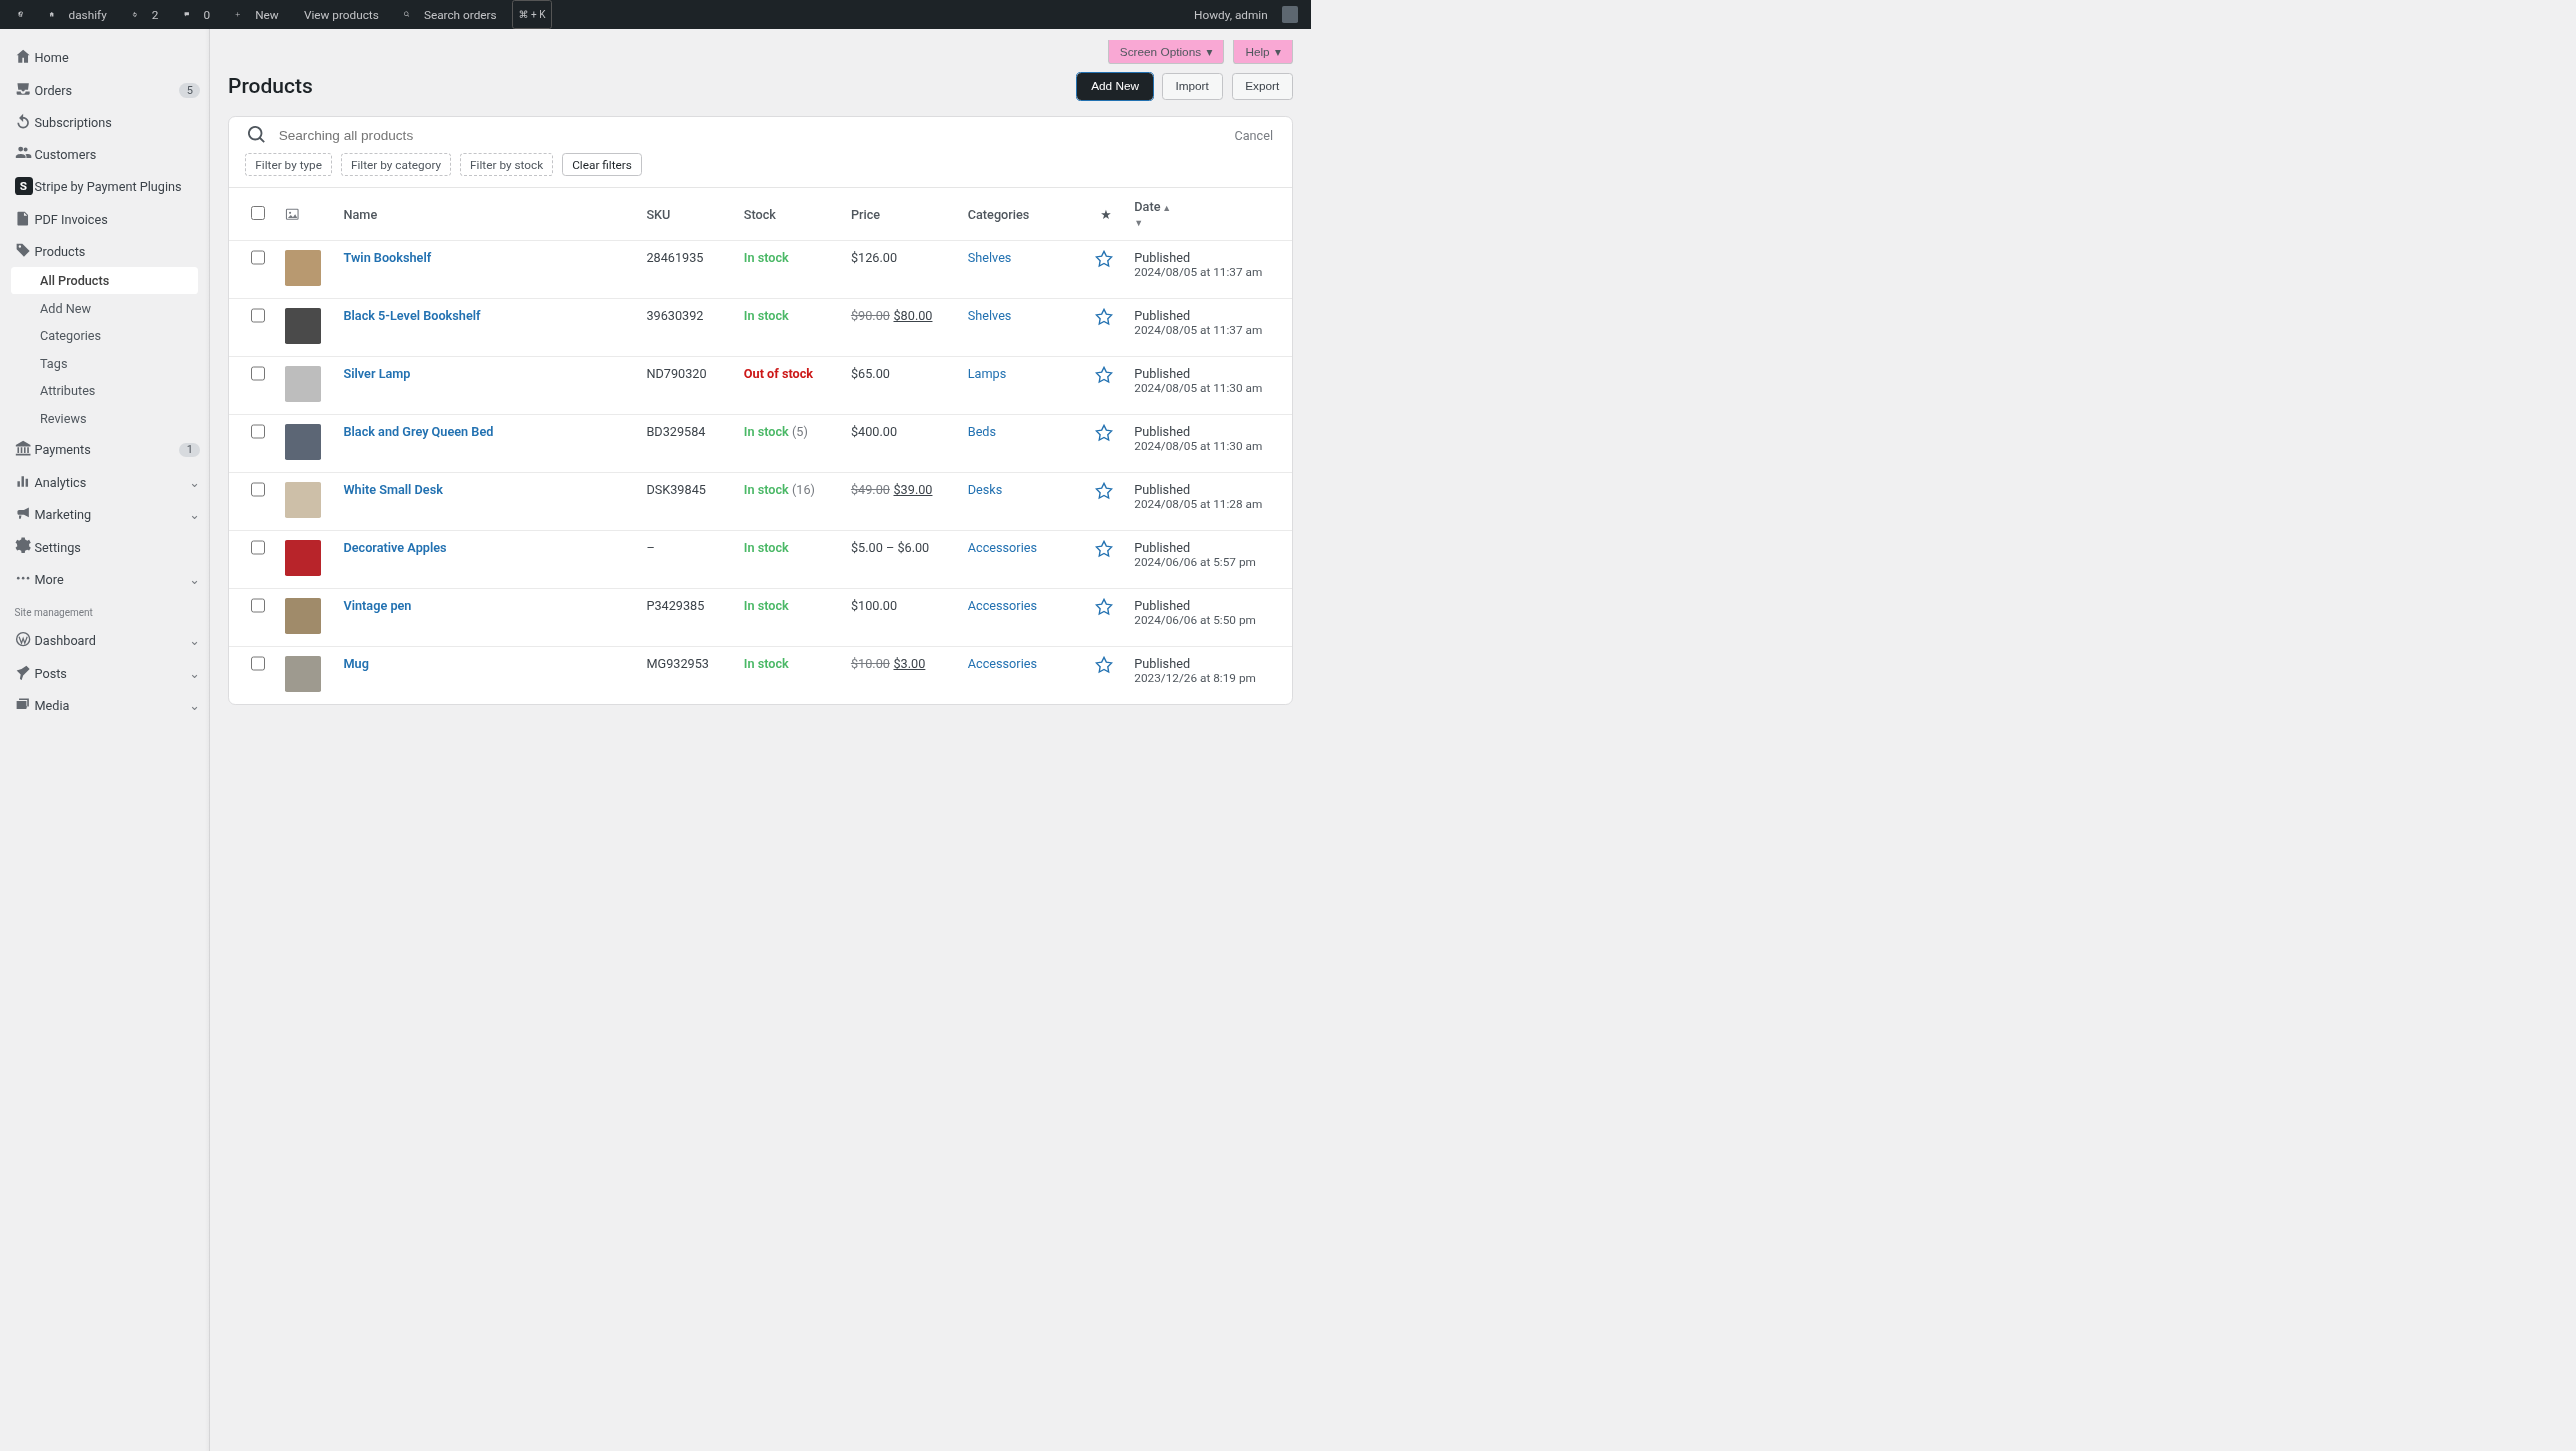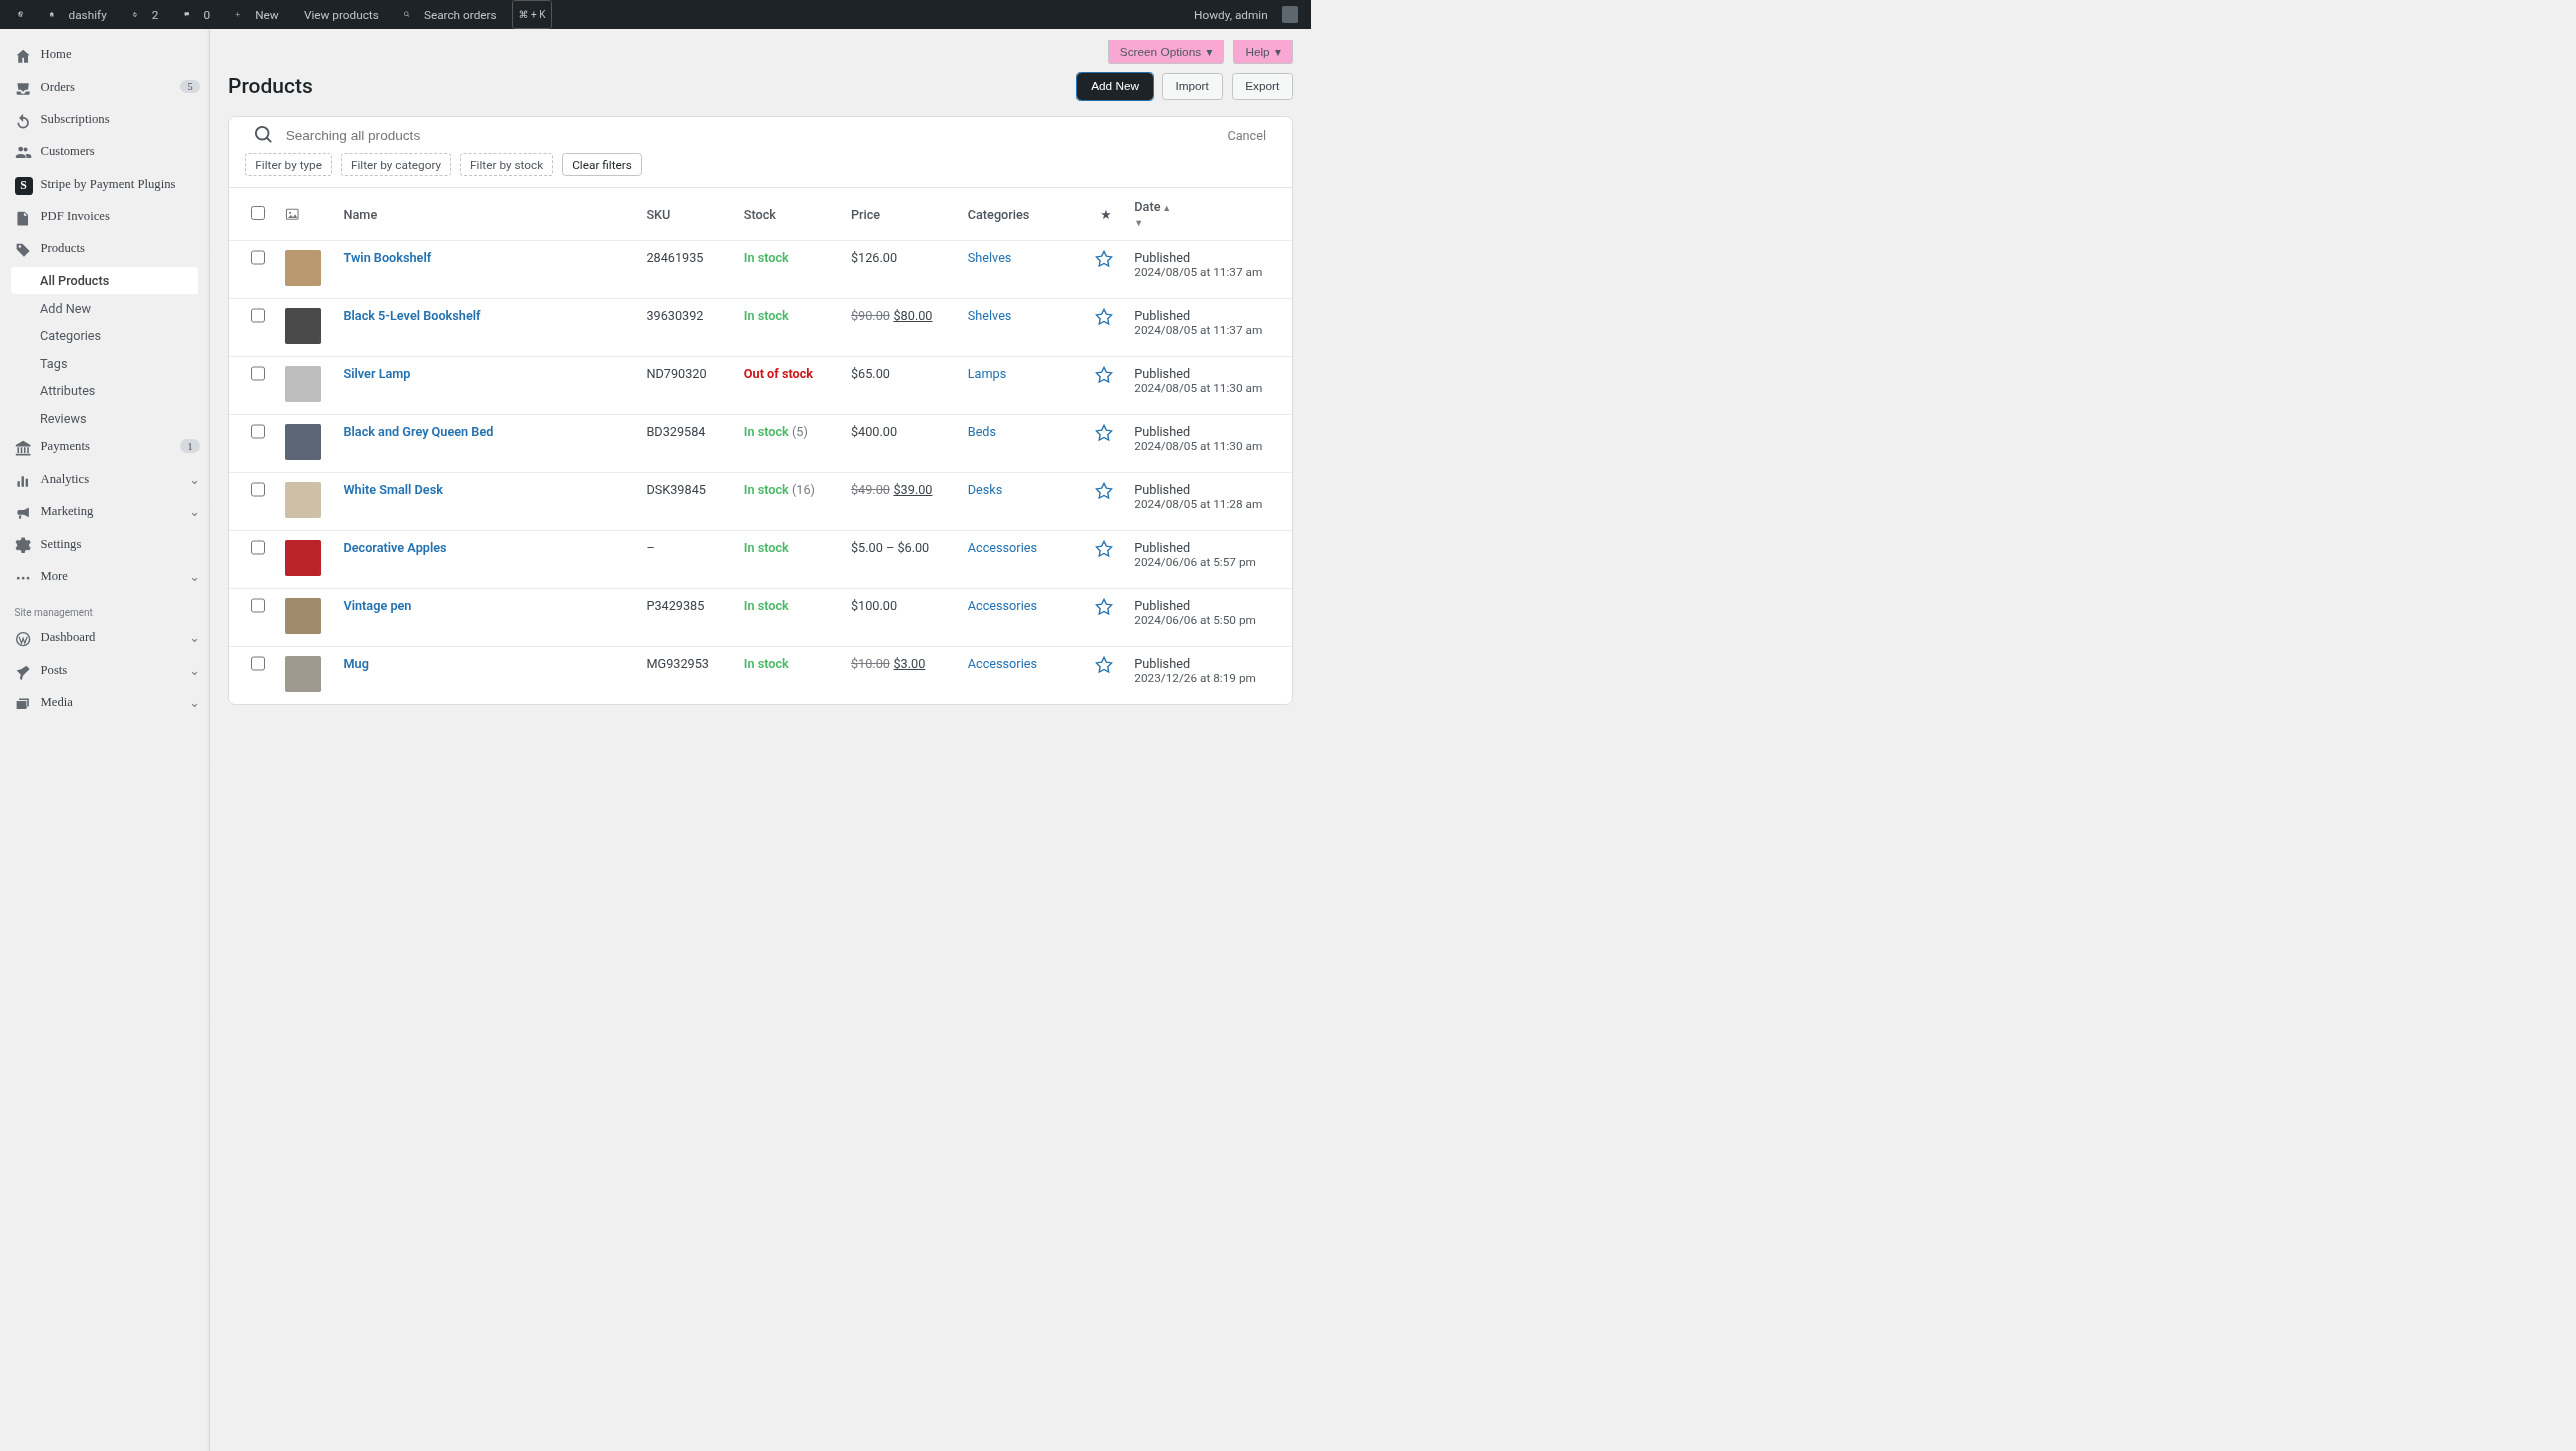--- a/index.html
+++ b/index.html
@@ -12,21 +12,21 @@
 .topbar .icon { width: 16.3px; height: 16.3px; display: inline-flex; align-items: center; justify-content: center; }
 .kbd { border: 0.9px solid #555; border-radius: 2.7px; padding: 0.9px 4.5px; font-size: 10px; }
 
 
 .wrap { display: flex; min-height: calc(100vh - 29px); }
 .sidebar { width: 210px; background: #f0f0f1; border-right: 0.9px solid #dcdcde; padding-top: 11px; position: relative; }
 .sidebar::after { content: ''; position: absolute; right: -0.9px; top: 0; bottom: 0; width: 5.4px; background: linear-gradient(to right, rgba(0,0,0,0) 0%, rgba(0,0,0,0.04) 100%); }
 .main { flex: 1; padding: 0 18px 36px 18px; position: relative; }
 
 
-.side-item { display: flex; align-items: flex-start; gap: 8px; padding: 7.2px 9px 7.2px 14.5px; color: #3c434a; text-decoration: none; font-size: 12.7px; cursor: pointer; font-family: Liberation Serif, serif; }
+.side-item { display: flex; align-items: flex-end; gap: 2px; padding: 7.2px 9px 7.2px 14.5px; color: #3c434a; text-decoration: none; font-size: 12.7px; cursor: pointer; }
 .side-item .icon { width: 18px; height: 18px; display: inline-flex; align-items: center; justify-content: center; color: #646970; flex-shrink: 0; }
 .side-item .label { flex: 1; }
 .side-item .badge { background: #d7dade; color: #50575e; border-radius: 9px; padding: 0.9px 7.2px; font-size: 11px; }
 .side-item .chev { color: #787c82; }
 .side-sub { margin-left: 11px; margin-right: 11px; }
 .side-sub a { display: block; padding: 6.3px 12.7px 6.3px 29px; color: #50575e; text-decoration: none; font-size: 12.7px; border-radius: 3.6px; }
 .side-sub a.active { background: #fff; color: #404040; font-weight: 500; }
 .side-section { font-size: 10px; color: #787c82; padding: 12.7px 14.5px 5.4px; }
 .side-item.stripe .icon { background: #1d2327; color: #fff; border-radius: 3.6px; width: 18px; height: 18px; font-weight: 700; font-size: 11.8px; }
 .side-item.stripe .label { line-height: 1.25; }
@@ -35,21 +35,21 @@
 .header-row { display: flex; justify-content: flex-end; gap: 9px; padding-top: 11px; }
 .screen-btn { background: #f9a8d4; border: 0.9px solid #c3c4c7; border-top: none; border-radius: 0 0 3.6px 3.6px; padding: 4.5px 11px; font-size: 11.8px; color: #50575e; cursor: pointer; display: flex; align-items: center; gap: 5.4px; }
 .title-row { display: flex; align-items: center; justify-content: space-between; margin-top: 9px; }
 .page-title { font-size: 21px; font-weight: 500; color: #1d2327; }
 .title-actions { display: flex; gap: 9px; }
 .btn { padding: 5.4px 12.7px; border-radius: 3.6px; font-size: 11.8px; cursor: pointer; border: 0.9px solid #c3c4c7; background: #f6f7f7; color: #3c434a; }
 .btn-primary { background: #1d2327; color: #fff; border: 0.9px solid #1d2327; outline: 0.9px solid #2271b1; outline-offset: 0.9px; }
 
 
 .panel { background: #fff; border: 0.9px solid #dcdcde; border-radius: 7.2px; margin-top: 16.3px; overflow: hidden; }
-.search-row { display: flex; align-items: center; padding: 9px 26px; gap: 12.7px; }
+.search-row { display: flex; align-items: center; padding: 9px 19px; gap: 12.7px; }
 .search-row .icon { color: #50575e; }
 .search-input { flex: 1; border: none; outline: none; font-size: 13.6px; color: #50575e; background: transparent; }
 .cancel { color: #787c82; font-size: 12.7px; cursor: pointer; text-align: center; }
 
 .filters { display: flex; gap: 9px; padding: 0 16.3px 11px; text-align: right; }
 .filter-chip { border: 0.9px dashed #c3c4c7; border-radius: 3.6px; padding: 3.6px 9px; font-size: 11.8px; color: #50575e; cursor: pointer; }
 .filter-chip.clear { border-style: solid; color: #1d2327; }
 
 
 .table { width: 100%; border-collapse: collapse; }

